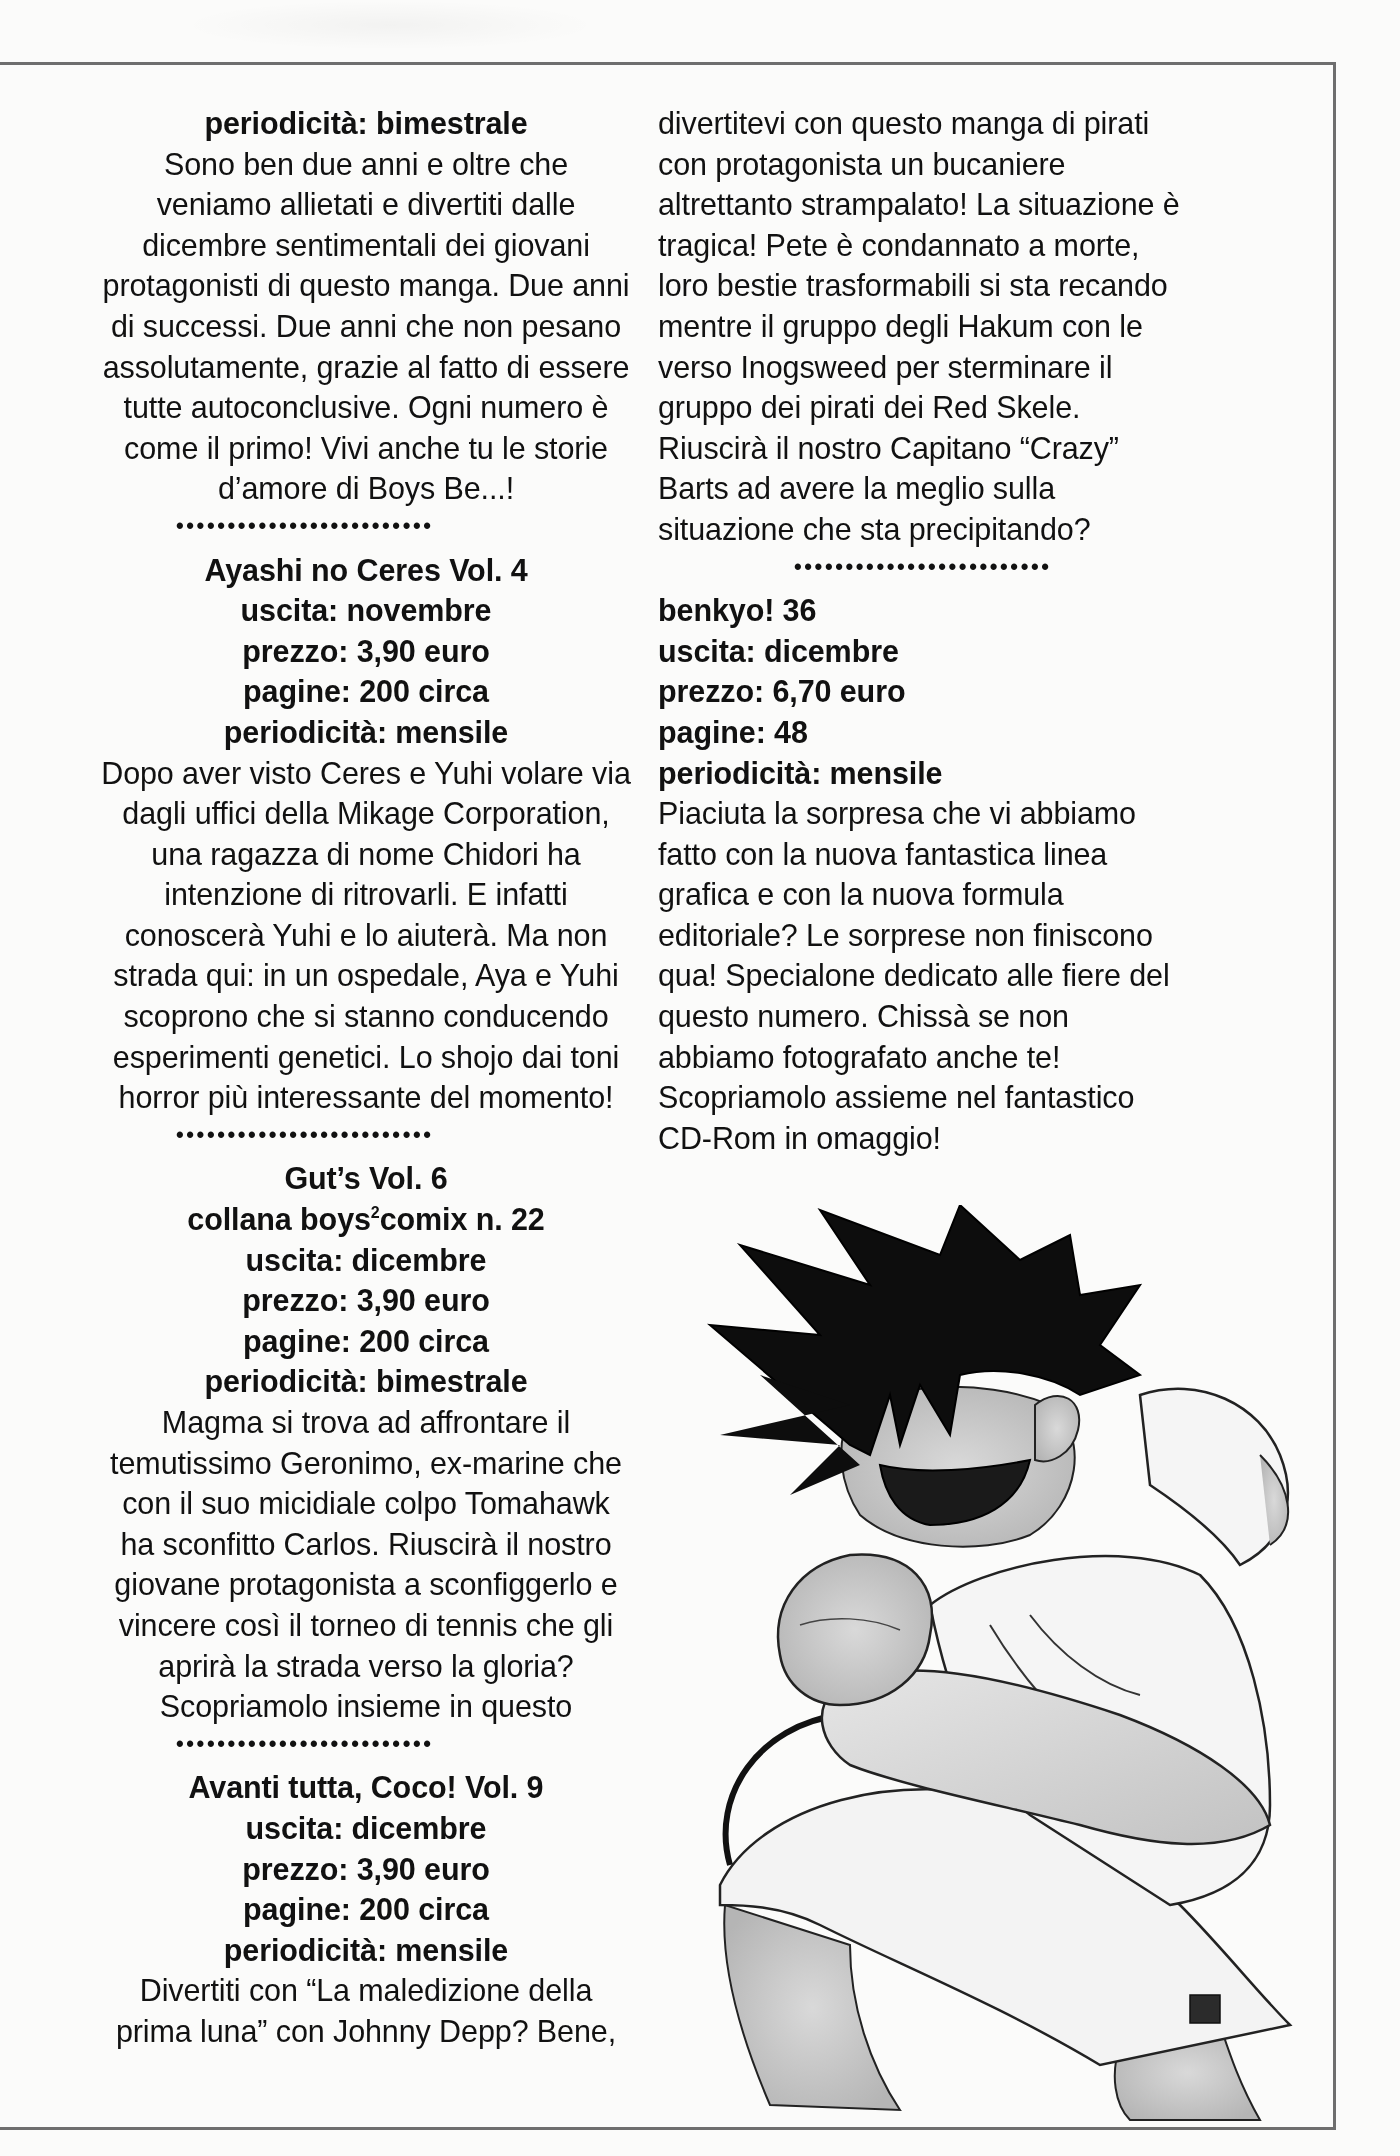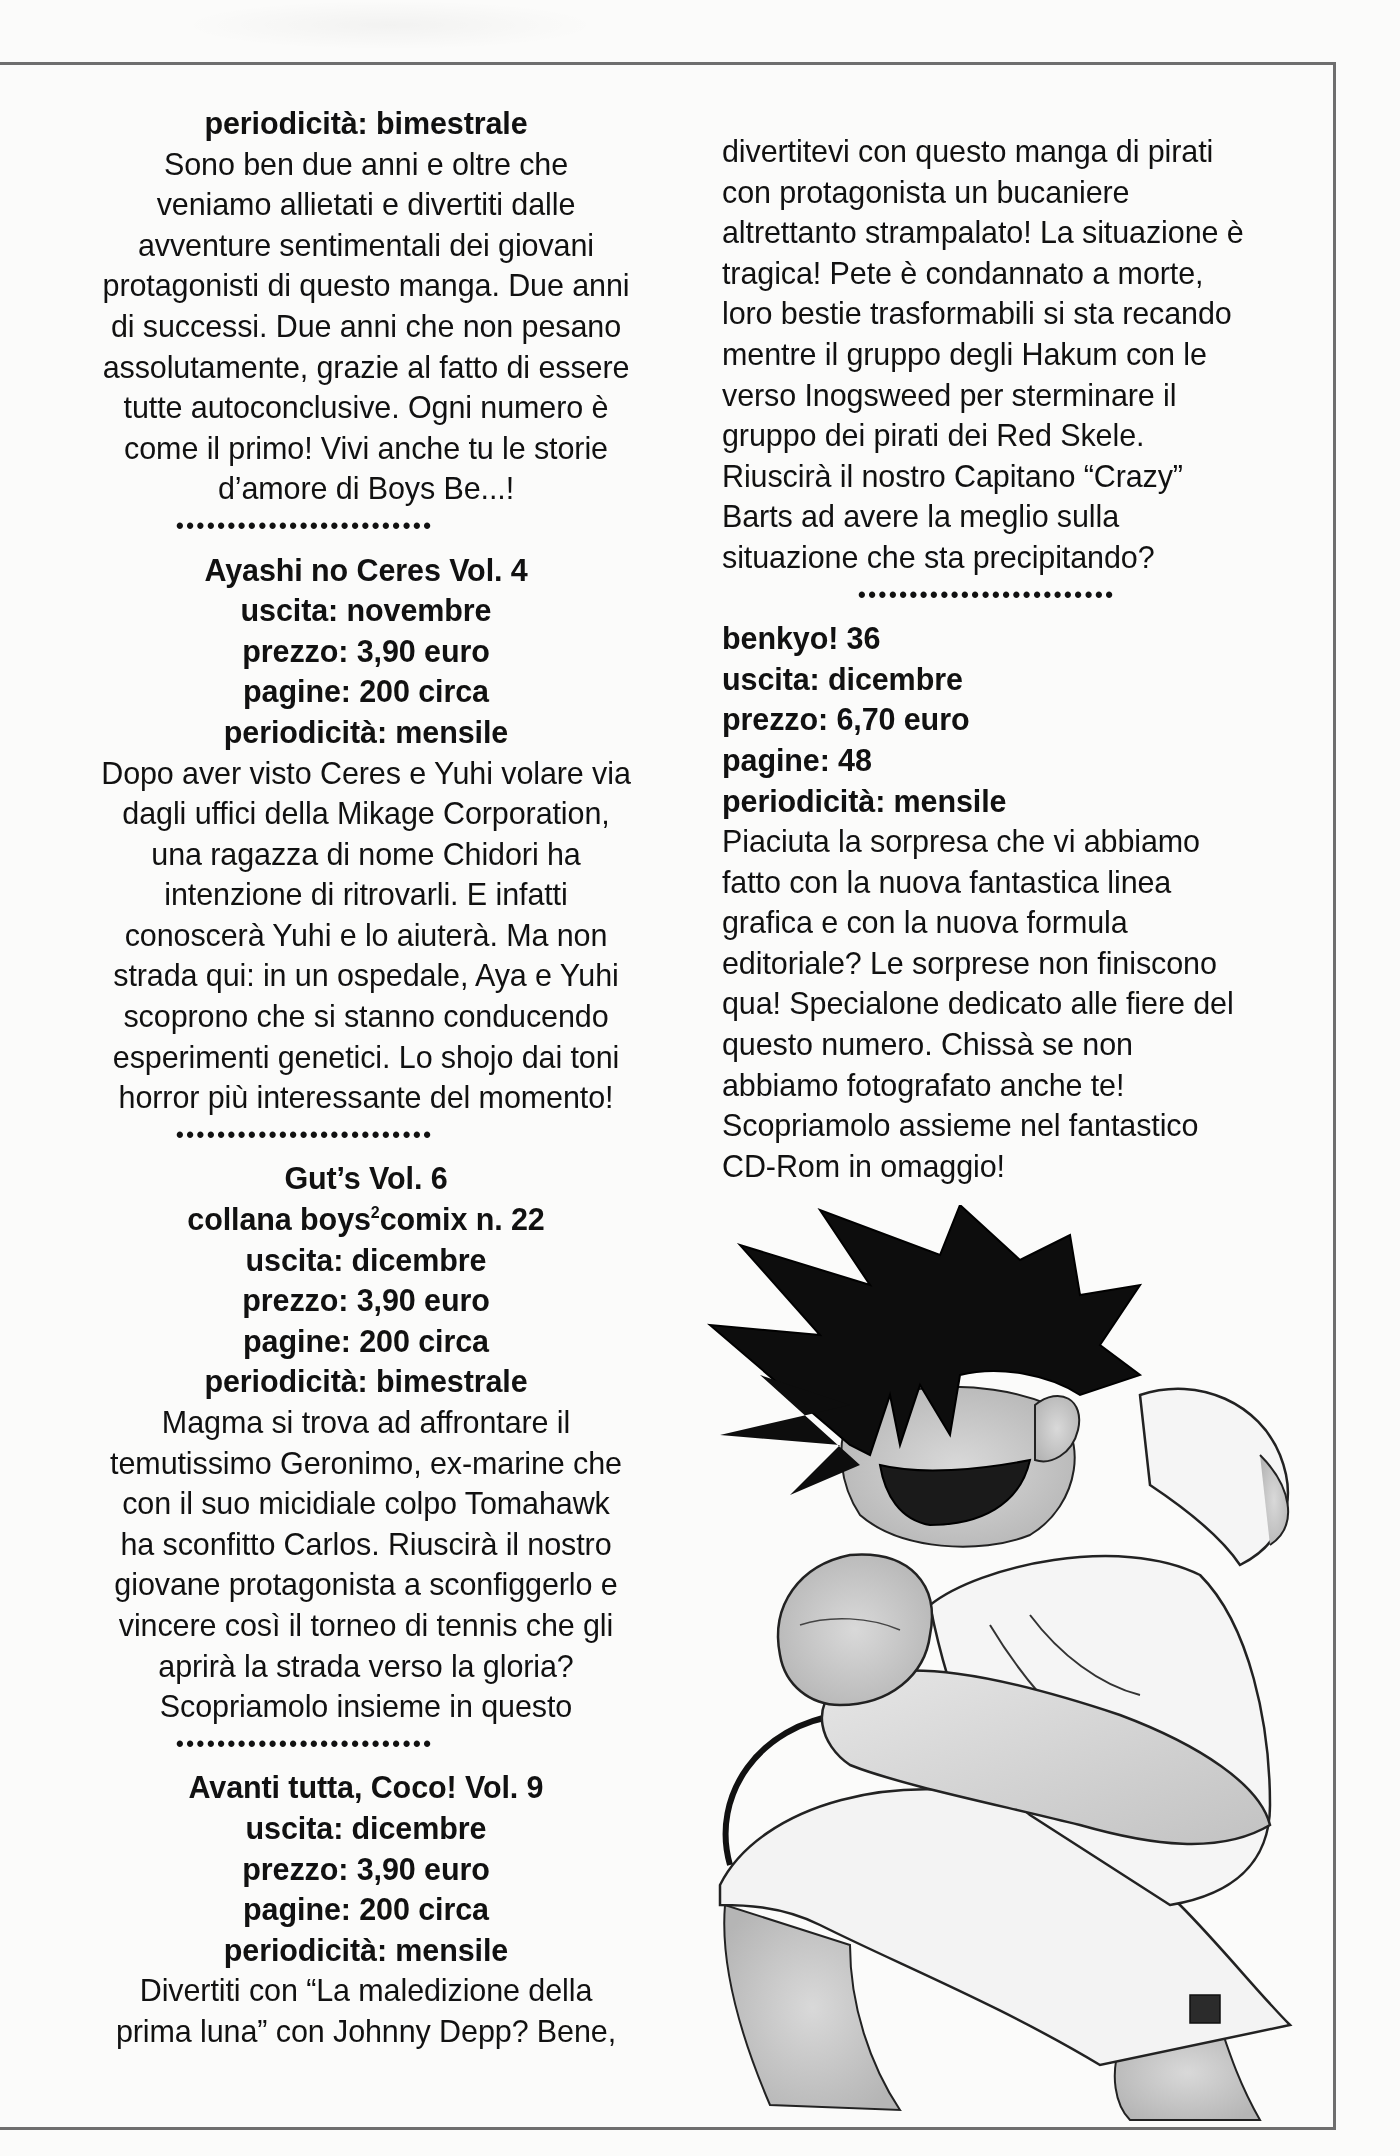--- a/index.html
+++ b/index.html
@@ -18,21 +18,21 @@
     border-top: 3px solid #6e6e6e;
     border-right: 3px solid #6e6e6e;
     border-bottom: 3px solid #6e6e6e;
     box-sizing: border-box;
   }
   .col {
     position: absolute; top: 103px;
     font-size: 30.5px; line-height: 40.6px; letter-spacing: -0.1px;
   }
   .col-left { left: 46px; width: 640px; text-align: center; }
-  .col-right { left: 722px; width: 630px; margin-top: 28px; }
+  .col-right { left: 658px; width: 630px; }
   .line { white-space: nowrap; display: block; }
   .b { font-weight: bold; }
   .sep {
     display: block; height: 40.6px; position: relative;
   }
   .sep .dots {
     position: absolute; top: 0; white-space: nowrap;
     font-weight: bold; font-size: 22px; letter-spacing: 2.6px; line-height: 34px;
   }
   .col-left .sep .dots { left: 130px; }
@@ -47,21 +47,21 @@
 
 <div class="bleed"></div>
 <div class="frame"></div>
 
 <div class="col col-left">
 
   <div>
     <span class="line b">periodicità: bimestrale</span>
     <span class="line">Sono ben due anni e oltre che</span>
     <span class="line">veniamo allietati e divertiti dalle</span>
-    <span class="line">avventure sentimentali dei giovani</span>
+    <span class="line">dicembre sentimentali dei giovani</span>
     <span class="line">protagonisti di questo manga. Due anni</span>
     <span class="line">di successi. Due anni che non pesano</span>
     <span class="line">assolutamente, grazie al fatto di essere</span>
     <span class="line">tutte autoconclusive. Ogni numero è</span>
     <span class="line">come il primo! Vivi anche tu le storie</span>
     <span class="line">d’amore di Boys Be...!</span>
   </div>
 
   <span class="sep">
       <span class="dots">•••••••••••••••••••••••••</span>

